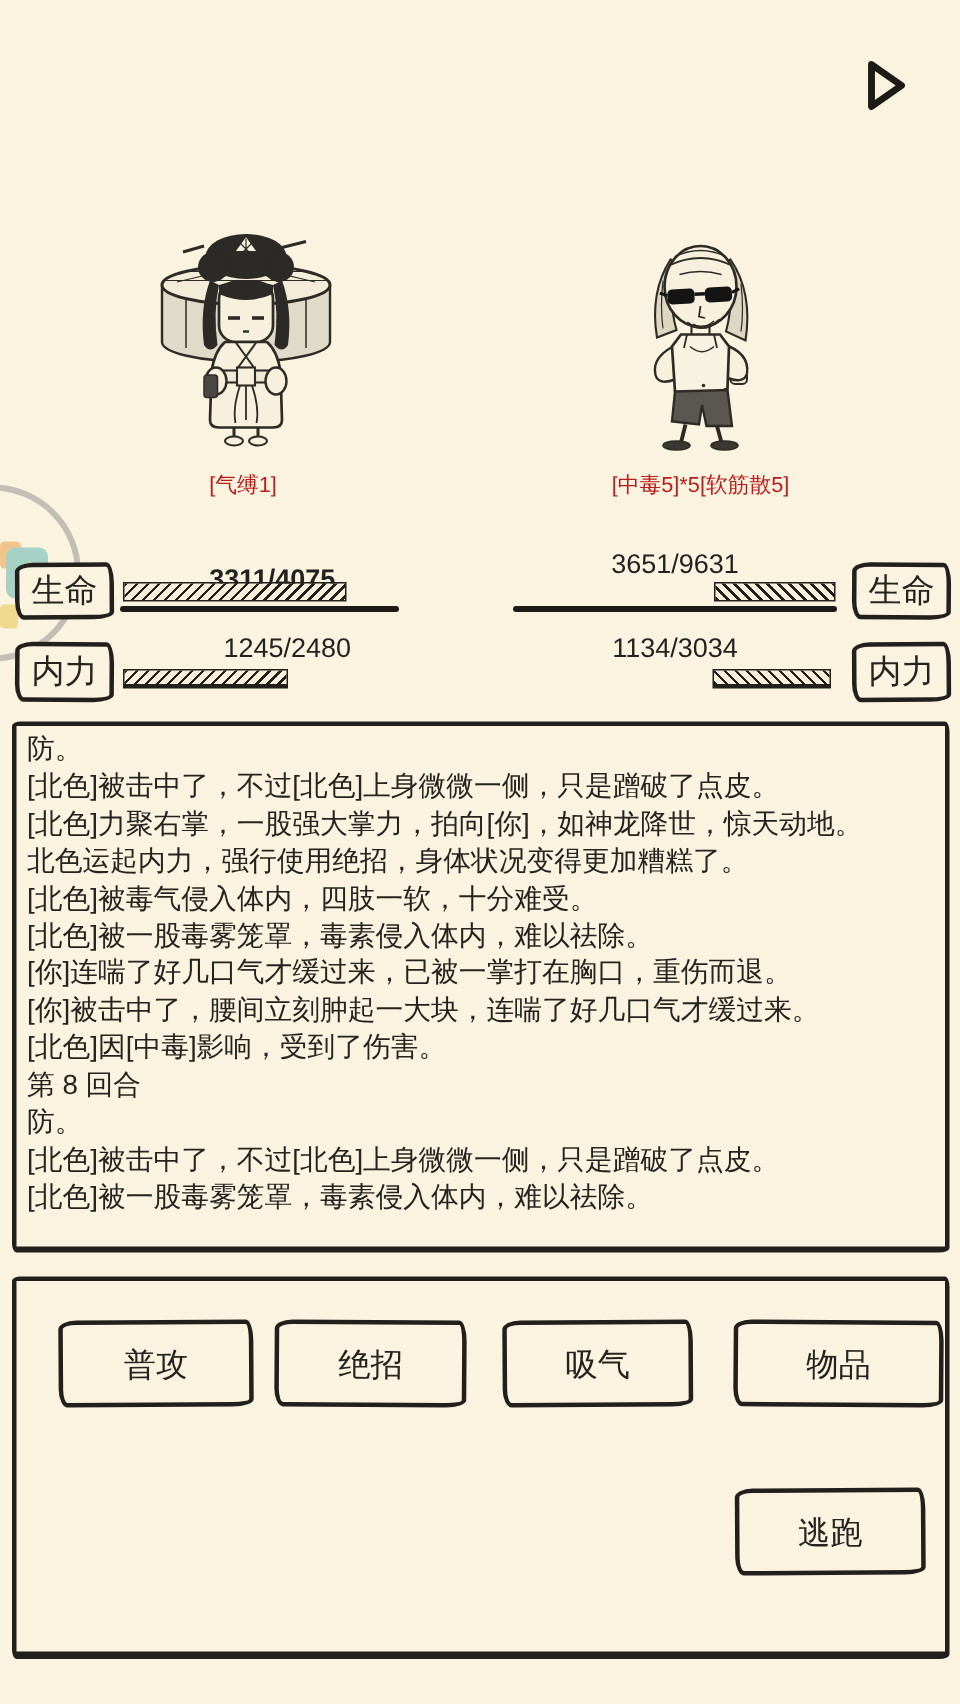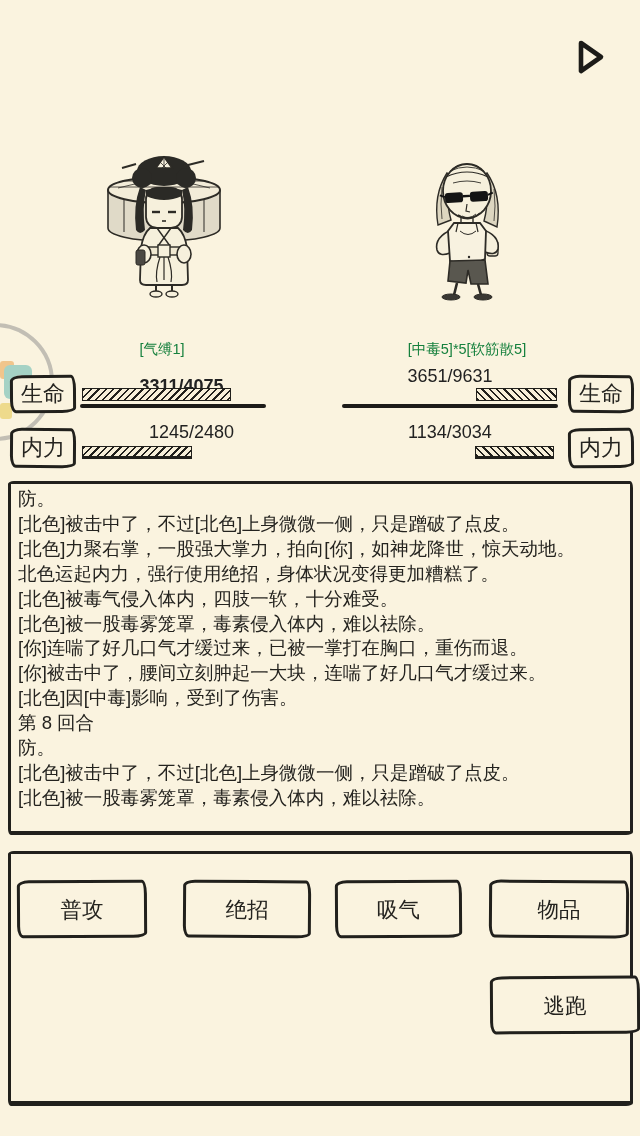--- a/index.html
+++ b/index.html
@@ -19,22 +19,22 @@
   
   .wm{position:absolute;left:0;top:323px;width:80px;height:115px;opacity:.5;z-index:1;pointer-events:none;}
   .wm .ring{position:absolute;left:-64px;top:0;width:110px;height:110px;border:4px solid #8b8b8b;border-radius:50%;}
   .wm .tile-o{position:absolute;left:0;top:38px;width:14px;height:18px;border-radius:3px;background:#e8983c;}
   .wm .tile-t{position:absolute;left:4px;top:42px;width:28px;height:34px;border-radius:6px;background:#53b3ac;}
   .wm .tile-t i{position:absolute;left:7px;top:10px;width:13px;height:13px;border:3px solid #f6f2e4;border-radius:50%;display:block;border-right-color:transparent;}
   .wm .tile-y{position:absolute;left:0;top:80px;width:12px;height:16px;border-radius:3px;background:#e3c23c;}
 
   
   .sprite{position:absolute;}
-  .status-label{position:absolute;top:340px;width:200px;text-align:center;
-                font-size:14.5px;color:#15803d;letter-spacing:0;}
+  .status-label{position:absolute;top:314px;width:200px;text-align:center;
+                font-size:14.5px;color:#b91c1c;letter-spacing:0;}
   .status-left{left:62px;}
   .status-right{left:367px;text-align:center;}
 
   
   .stat-num{position:absolute;font-size:18px;color:#222;text-align:center;font-weight:500;}
   .label-box{position:absolute;width:60px;height:32px;display:flex;align-items:center;justify-content:center;
              font-size:22px;z-index:2;}
   .bar-track{position:absolute;height:13px;}
   .bar-fill{height:100%;box-sizing:border-box;border:1.6px solid #21201c;}
   .fill-left{background:repeating-linear-gradient(135deg,#21201c 0 1.7px,#f7efd9 1.7px 5.2px);}
@@ -211,30 +211,30 @@
         <div class="log-line">[你]被击中了，腰间立刻肿起一大块，连喘了好几口气才缓过来。</div>
         <div class="log-line">[北色]因[中毒]影响，受到了伤害。</div>
         <div class="log-line">第 8 回合</div>
         <div class="log-line">防。</div>
         <div class="log-line">[北色]被击中了，不过[北色]上身微微一侧，只是蹭破了点皮。</div>
         <div class="log-line">[北色]被一股毒雾笼罩，毒素侵入体内，难以祛除。</div>
       </div>
   </div>
 
   <div class="action-panel">
-    <div class="act-btn sk tilt-a" style="left:6px;top:26px;width:130px;">
+    <div class="act-btn sk tilt-a" style="left:28px;top:26px;width:130px;">
       <span>普攻</span>
     </div>
     <div class="act-btn sk tilt-b" style="left:172px;top:26px;width:128px;">
       <span>绝招</span>
     </div>
     <div class="act-btn sk tilt-a" style="left:324px;top:26px;width:127px;">
       <span>吸气</span>
     </div>
     <div class="act-btn sk tilt-b" style="left:478px;top:26px;width:140px;">
       <span>物品</span>
     </div>
-    <div class="act-btn sk tilt-a" style="left:479px;top:122px;width:150px;">
+    <div class="act-btn sk tilt-a" style="left:479px;top:138px;width:127px;">
       <span>逃跑</span>
     </div>
   </div>
 
 </div>
 
 </body></html>

